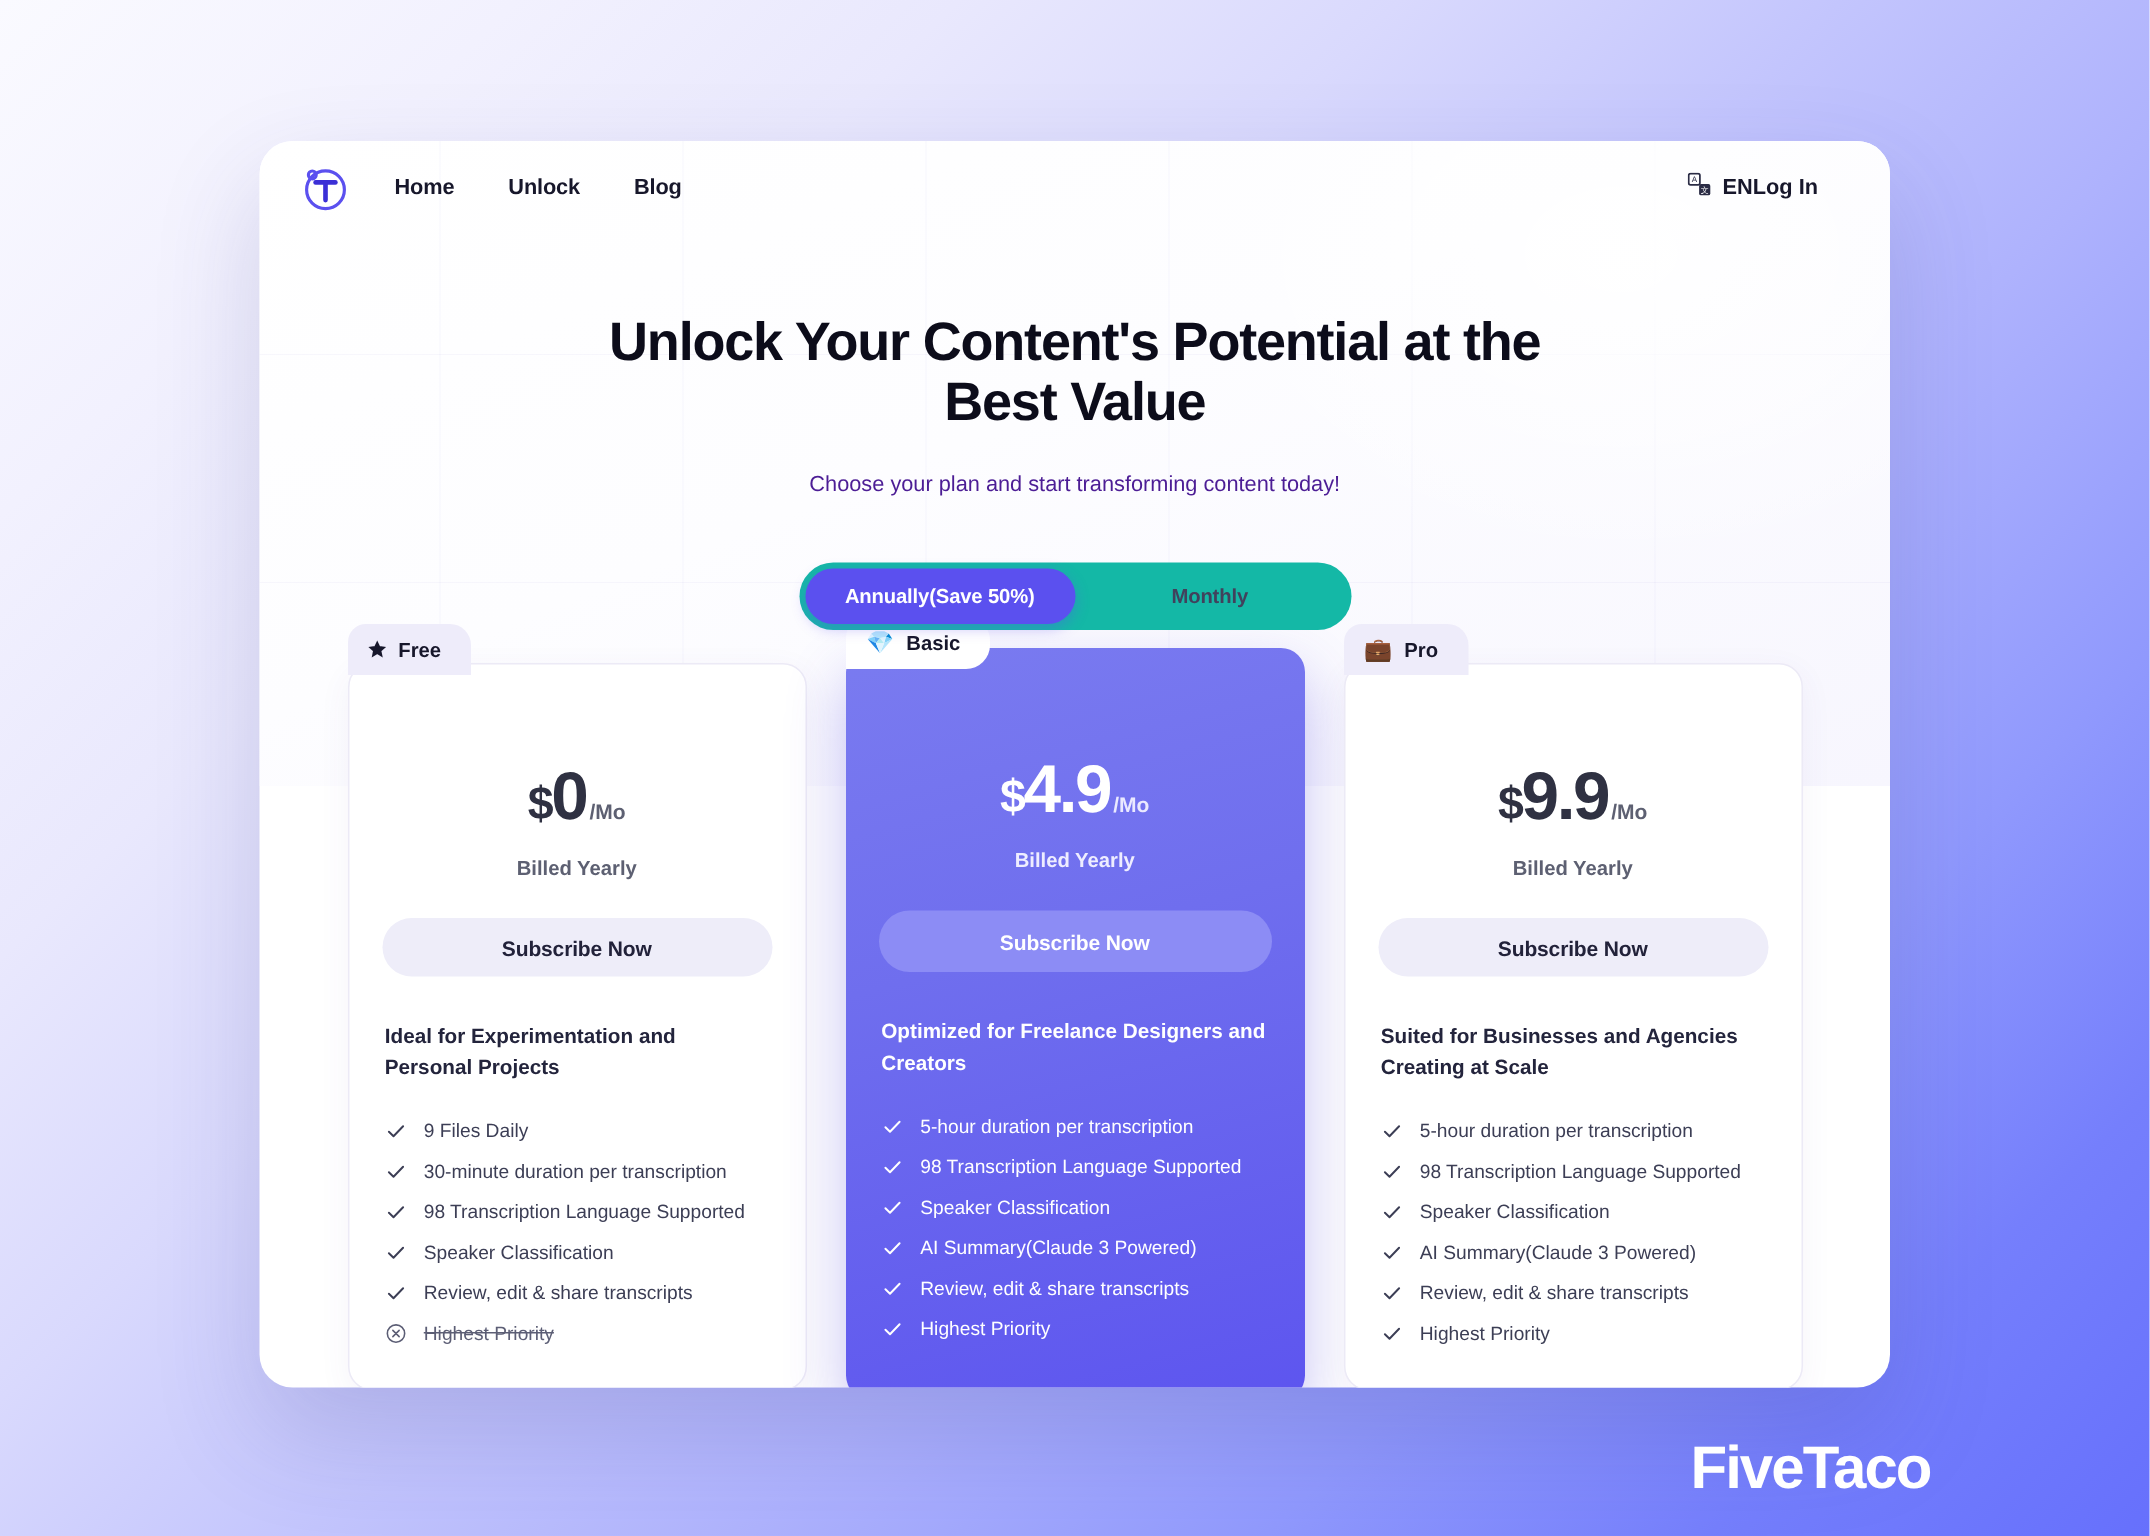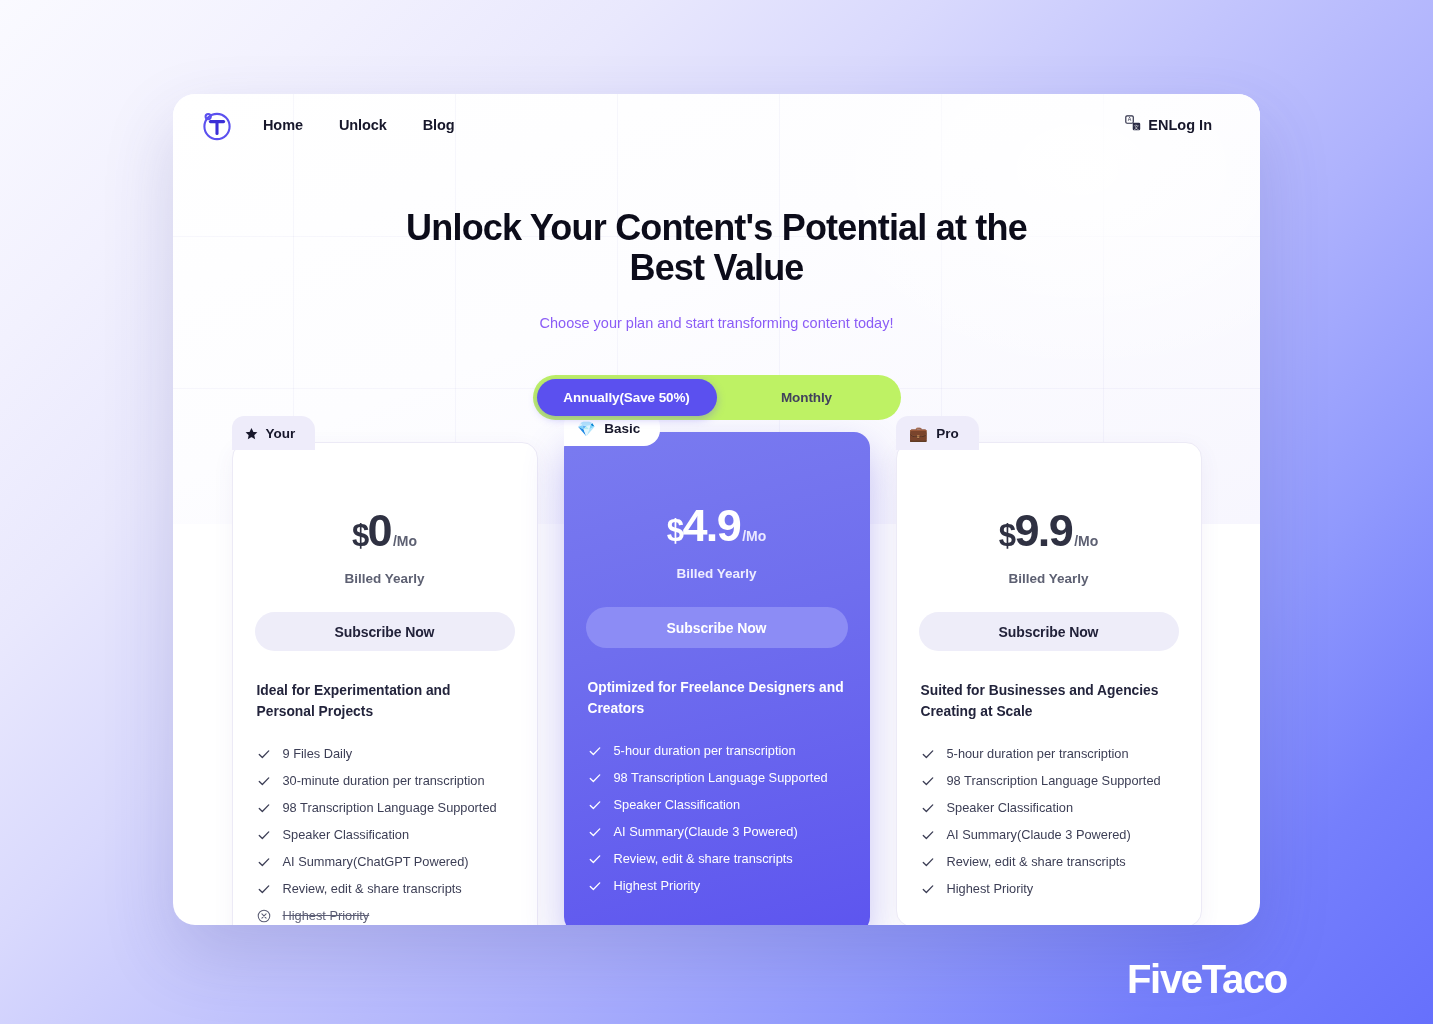--- a/index.html
+++ b/index.html
@@ -117,32 +117,32 @@
     line-height: 1.12;
     font-weight: 800;
     color: #0c0c1a;
     letter-spacing: -0.8px;
     max-width: 640px;
     margin: 0 auto;
   }
   #hero-subtitle {
     margin-top: 26px;
     font-size: 14.5px;
-    color: #8b5cf6;
+    color: #4c1d95;
     font-weight: 400;
   }
 
   
   #billing-toggle {
     position: relative;
     z-index: 4;
     margin: 44px auto 0;
     width: 368px;
     height: 45px;
-    background: #bef264;
+    background: #14b8a6;
     border-radius: 999px;
     display: flex;
     align-items: flex-end;
     padding: 4px;
   }
   .toggle-opt {
     flex: 1;
     height: 100%;
     border: none;
     background: transparent;
@@ -373,21 +373,21 @@
 
   <div id="billing-toggle">
     <button class="toggle-opt active">Annually(Save 50%)</button>
     <button class="toggle-opt">Monthly</button>
   </div>
 
   <div id="pricing-row">
       <div class="plan-card plain">
         <div class="plan-badge">
           <span class="badge-glyph">🟊</span>
-          <span>Your</span>
+          <span>Free</span>
         </div>
         <div class="price-line">
           <span class="price-amount"><span class="price-currency">$</span><span>0</span></span>
           <span class="price-period">/Mo</span>
         </div>
         <div class="price-note">Billed Yearly</div>
         <button class="subscribe-btn">Subscribe Now</button>
         <div class="plan-tagline">Ideal for Experimentation and Personal Projects</div>
         <ul class="feature-list">
           <li class="feature-item">
@@ -414,28 +414,20 @@
             </span>
             <span class="feature-text">98 Transcription Language Supported</span>
           </li>
           <li class="feature-item">
             <span class="feature-icon">
               <svg viewBox="0 0 16 16" width="14" height="14">
                 <path d="M2.6 8.6 L6.1 12 L13.4 4.4" fill="none" stroke="#3c3e55" stroke-width="1.5" stroke-linecap="round" stroke-linejoin="round"></path>
               </svg>
             </span>
             <span class="feature-text">Speaker Classification</span>
-          </li>
-          <li class="feature-item">
-            <span class="feature-icon">
-              <svg viewBox="0 0 16 16" width="14" height="14">
-                <path d="M2.6 8.6 L6.1 12 L13.4 4.4" fill="none" stroke="#3c3e55" stroke-width="1.5" stroke-linecap="round" stroke-linejoin="round"></path>
-              </svg>
-            </span>
-            <span class="feature-text">AI Summary(ChatGPT Powered)</span>
           </li>
           <li class="feature-item">
             <span class="feature-icon">
               <svg viewBox="0 0 16 16" width="14" height="14">
                 <path d="M2.6 8.6 L6.1 12 L13.4 4.4" fill="none" stroke="#3c3e55" stroke-width="1.5" stroke-linecap="round" stroke-linejoin="round"></path>
               </svg>
             </span>
             <span class="feature-text">Review, edit &amp; share transcripts</span>
           </li>
           <li class="feature-item disabled">

